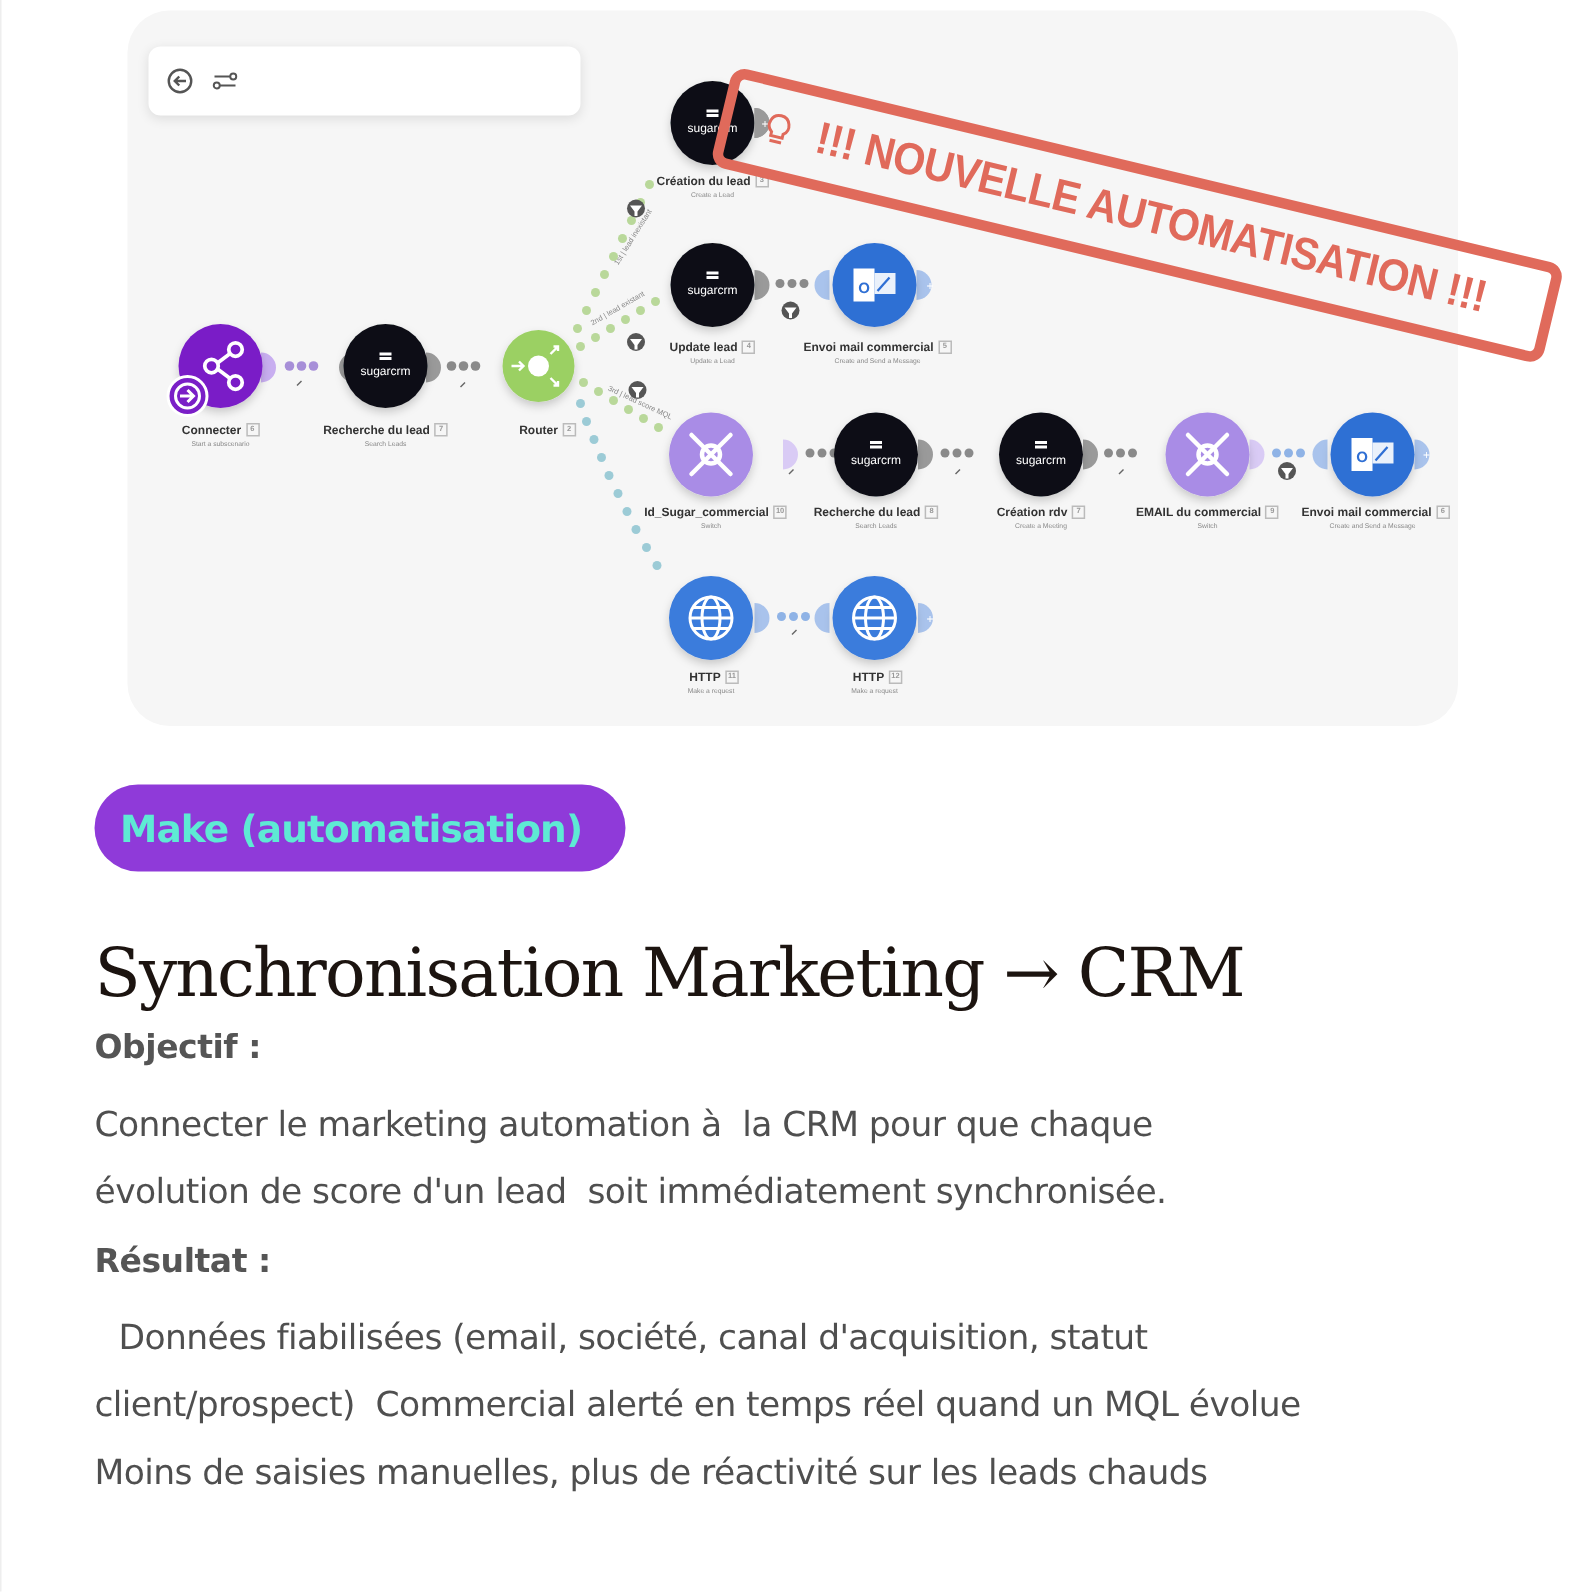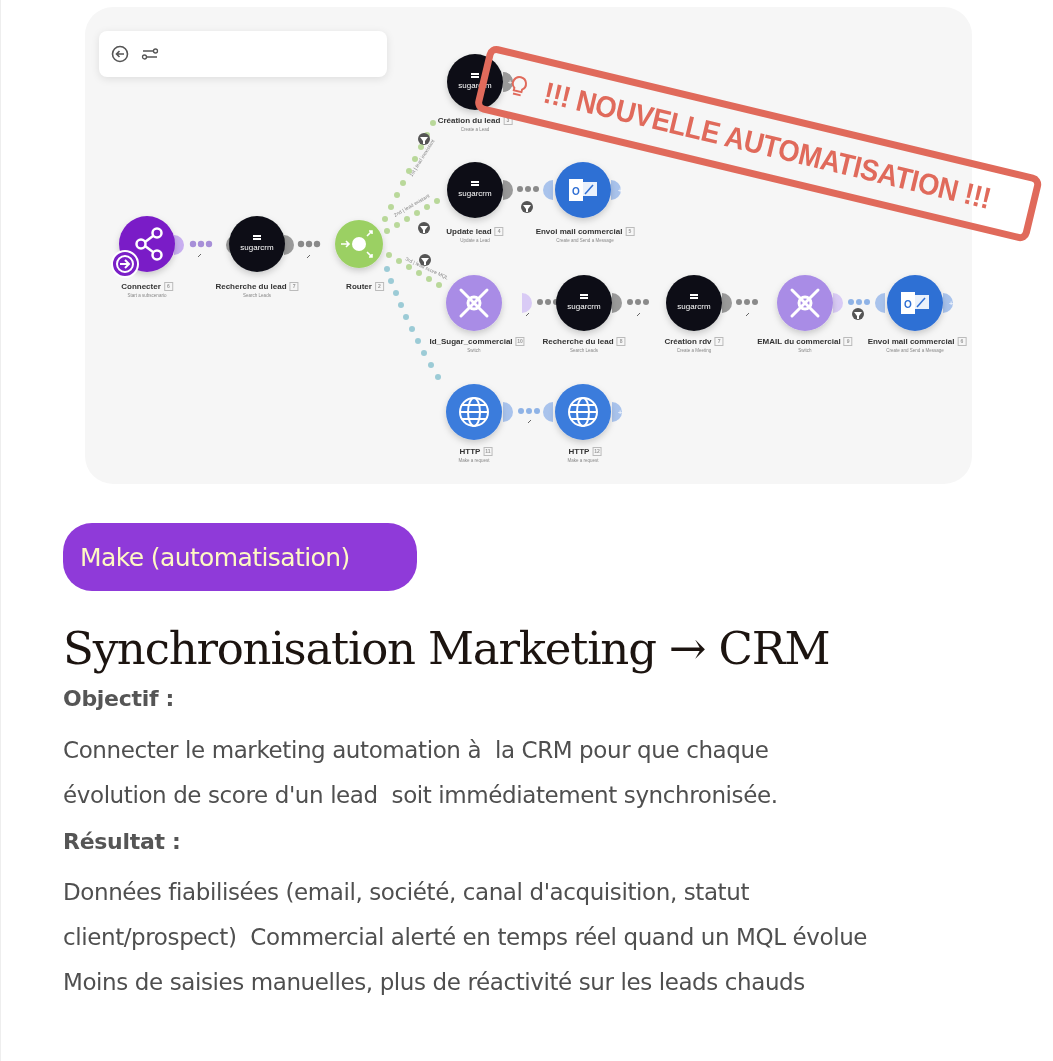--- a/index.html
+++ b/index.html
@@ -48,22 +48,22 @@
   }
   .stamp .bulb { width:30px; height:34px; margin-right:16px; }
   .stamp .text {
     font-family:"Liberation Sans", sans-serif; font-weight:bold;
     font-size:30px; color:#e06a5b; letter-spacing:-0.5px; white-space:nowrap;
     transform:scaleX(0.92); transform-origin:left center;
   }
 
   .tags { position:absolute; left:62px; top:523px; display:flex; gap:17px; }
   .tag {
-    height:68px; border-radius:29px; color:#fef9c3;
-    font-family:"DejaVu Sans", sans-serif; font-weight:normal; font-size:25px;
+    height:58px; border-radius:29px; color:#5eead4;
+    font-family:"DejaVu Sans", sans-serif; font-weight:bold; font-size:25px;
     display:flex; align-items:center; padding:0 17px; box-sizing:border-box;
     letter-spacing:-0.6px;
   }
   .tag-make { background:#8f3ad9; width:354px; }
   .tag-crm { background:#b0001c; width:319px; }
 
   .title {
     position:absolute; left:62px; top:622px;
     font-family:"DejaVu Serif", serif; font-size:45px; color:#1c1410;
     letter-spacing:-1.2px; white-space:nowrap;
@@ -373,15 +373,15 @@
   <div class="tag tag-make">Make (automatisation)</div>
 </div>
 
 <div class="title">Synchronisation Marketing → CRM</div>
 
 <div class="label" style="top:686px;">Objectif :</div>
 <div class="body-text" style="top:728px;">Connecter le marketing automation à  la CRM pour que chaque</div>
 <div class="body-text" style="top:773px;">évolution de score d'un lead  soit immédiatement synchronisée.</div>
 
 <div class="label" style="top:829px;">Résultat :</div>
-<div class="body-text" style="top:870px;">Données fiabilisées (email, société, canal d'acquisition, statut</div>
+<div class="body-text" style="top:870px;margin-left:16px;">Données fiabilisées (email, société, canal d'acquisition, statut</div>
 <div class="body-text" style="top:915px;text-align:center;">client/prospect)  Commercial alerté en temps réel quand un MQL évolue</div>
 <div class="body-text" style="top:960px;">Moins de saisies manuelles, plus de réactivité sur les leads chauds</div>
 
 </body></html>

